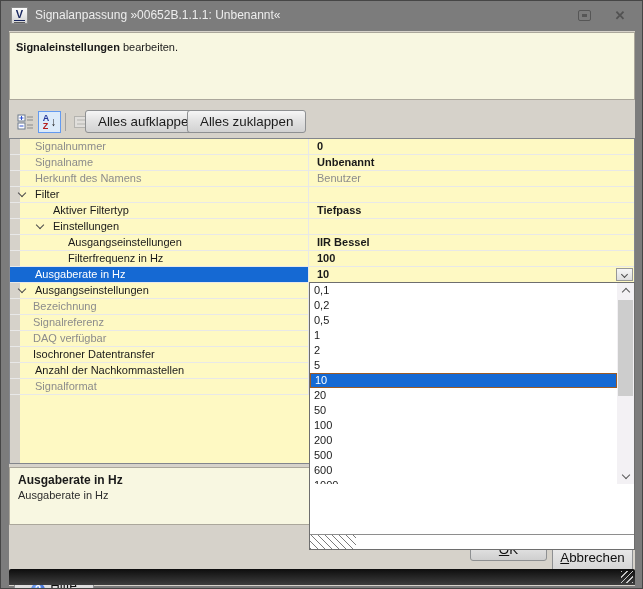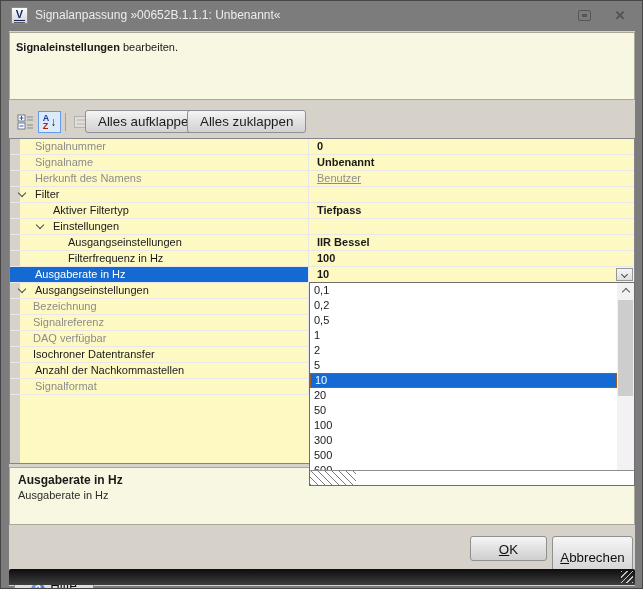--- a/index.html
+++ b/index.html
@@ -51,33 +51,33 @@
   .rows{position:absolute;left:0;top:0;right:0;}
   .row{position:relative;display:flex;height:16px;border-bottom:1px solid #e8e8e8;}
   .cell-l{position:relative;width:299px;border-right:1px solid #e8e8e8;overflow:hidden;}
   .cell-v{position:relative;flex:1;overflow:hidden;}
   .lbl{display:block;line-height:15px;white-space:nowrap;color:#1a1a1a;}
   .lbl.gray{color:#8c8c8c;}
   .lv0 .lbl{padding-left:25px;} .lv1 .lbl{padding-left:43px;}
   .lv1b .lbl{padding-left:23px;} .lv2 .lbl{padding-left:58px;}
   .val{display:block;line-height:15px;padding-left:8px;white-space:nowrap;}
   .val.bold{font-weight:bold;}
-  .val.gray{color:#8c8c8c;text-decoration:underline;}
+  .val.gray{color:#8c8c8c;}
   .row.selected .cell-l{background:#1569d3;}
   .row.selected .lbl{color:#ffffff;}
   .chev{position:absolute;top:3px;width:6px;height:6px;
     border-right:1.6px solid #4c4c4c;border-bottom:1.6px solid #4c4c4c;
     transform:rotate(45deg);}
   .chev-l0{left:9px;} .chev-l1{left:27px;}
   .combo-btn{position:absolute;right:1px;top:1px;width:17px;height:13px;
     background:linear-gradient(#f6f6f6,#dedede);border:1px solid #979797;}
   .cdown{position:absolute;left:5px;top:3px;width:5px;height:5px;
     border-right:1.4px solid #4c4c4c;border-bottom:1.4px solid #4c4c4c;transform:rotate(45deg);}
   
-  .popup{position:absolute;left:308px;top:281px;width:326px;height:204px;
+  .popup{position:absolute;left:308px;top:281px;width:326px;height:268px;
     background:#fff;border:1px solid #6e6e6e;z-index:9;}
   .plist{position:absolute;left:0;top:0;right:0;height:201px;overflow:hidden;}
   .pitem{height:15px;line-height:15px;padding-left:4px;white-space:nowrap;}
   .pitem.psel{background:#1569d3;color:#fff;border:1px solid #9c5a24;line-height:13px;margin-right:17px;}
   .pclip{height:6px;overflow:hidden;}
   .pclip .pitem{height:15px;}
   .pscroll{position:absolute;right:0;top:0;width:17px;height:201px;background:#f3f1f4;}
   .sbtn{position:absolute;left:0;width:17px;height:16px;text-align:center;}
   .sup{top:0;} .sdn{bottom:0;}
   .schev{display:inline-block;width:6px;height:6px;border-right:1.5px solid #5a5a5a;border-bottom:1.5px solid #5a5a5a;}
@@ -346,21 +346,21 @@
       <div class="pitem">0,1</div>
       <div class="pitem">0,2</div>
       <div class="pitem">0,5</div>
       <div class="pitem">1</div>
       <div class="pitem">2</div>
       <div class="pitem">5</div>
       <div class="pitem psel">10</div>
       <div class="pitem">20</div>
       <div class="pitem">50</div>
       <div class="pitem">100</div>
-      <div class="pitem">300</div>
+      <div class="pitem">200</div>
       <div class="pitem">500</div>
       <div class="pitem">600</div>
       <div class="pclip">
           <div class="pitem">1000</div>
         </div>
     </div>
     <div class="pscroll">
       <div class="sbtn sup"><span class="schev"></span></div>
       <div class="sthumb"></div>
       <div class="sbtn sdn"><span class="schev"></span></div>

